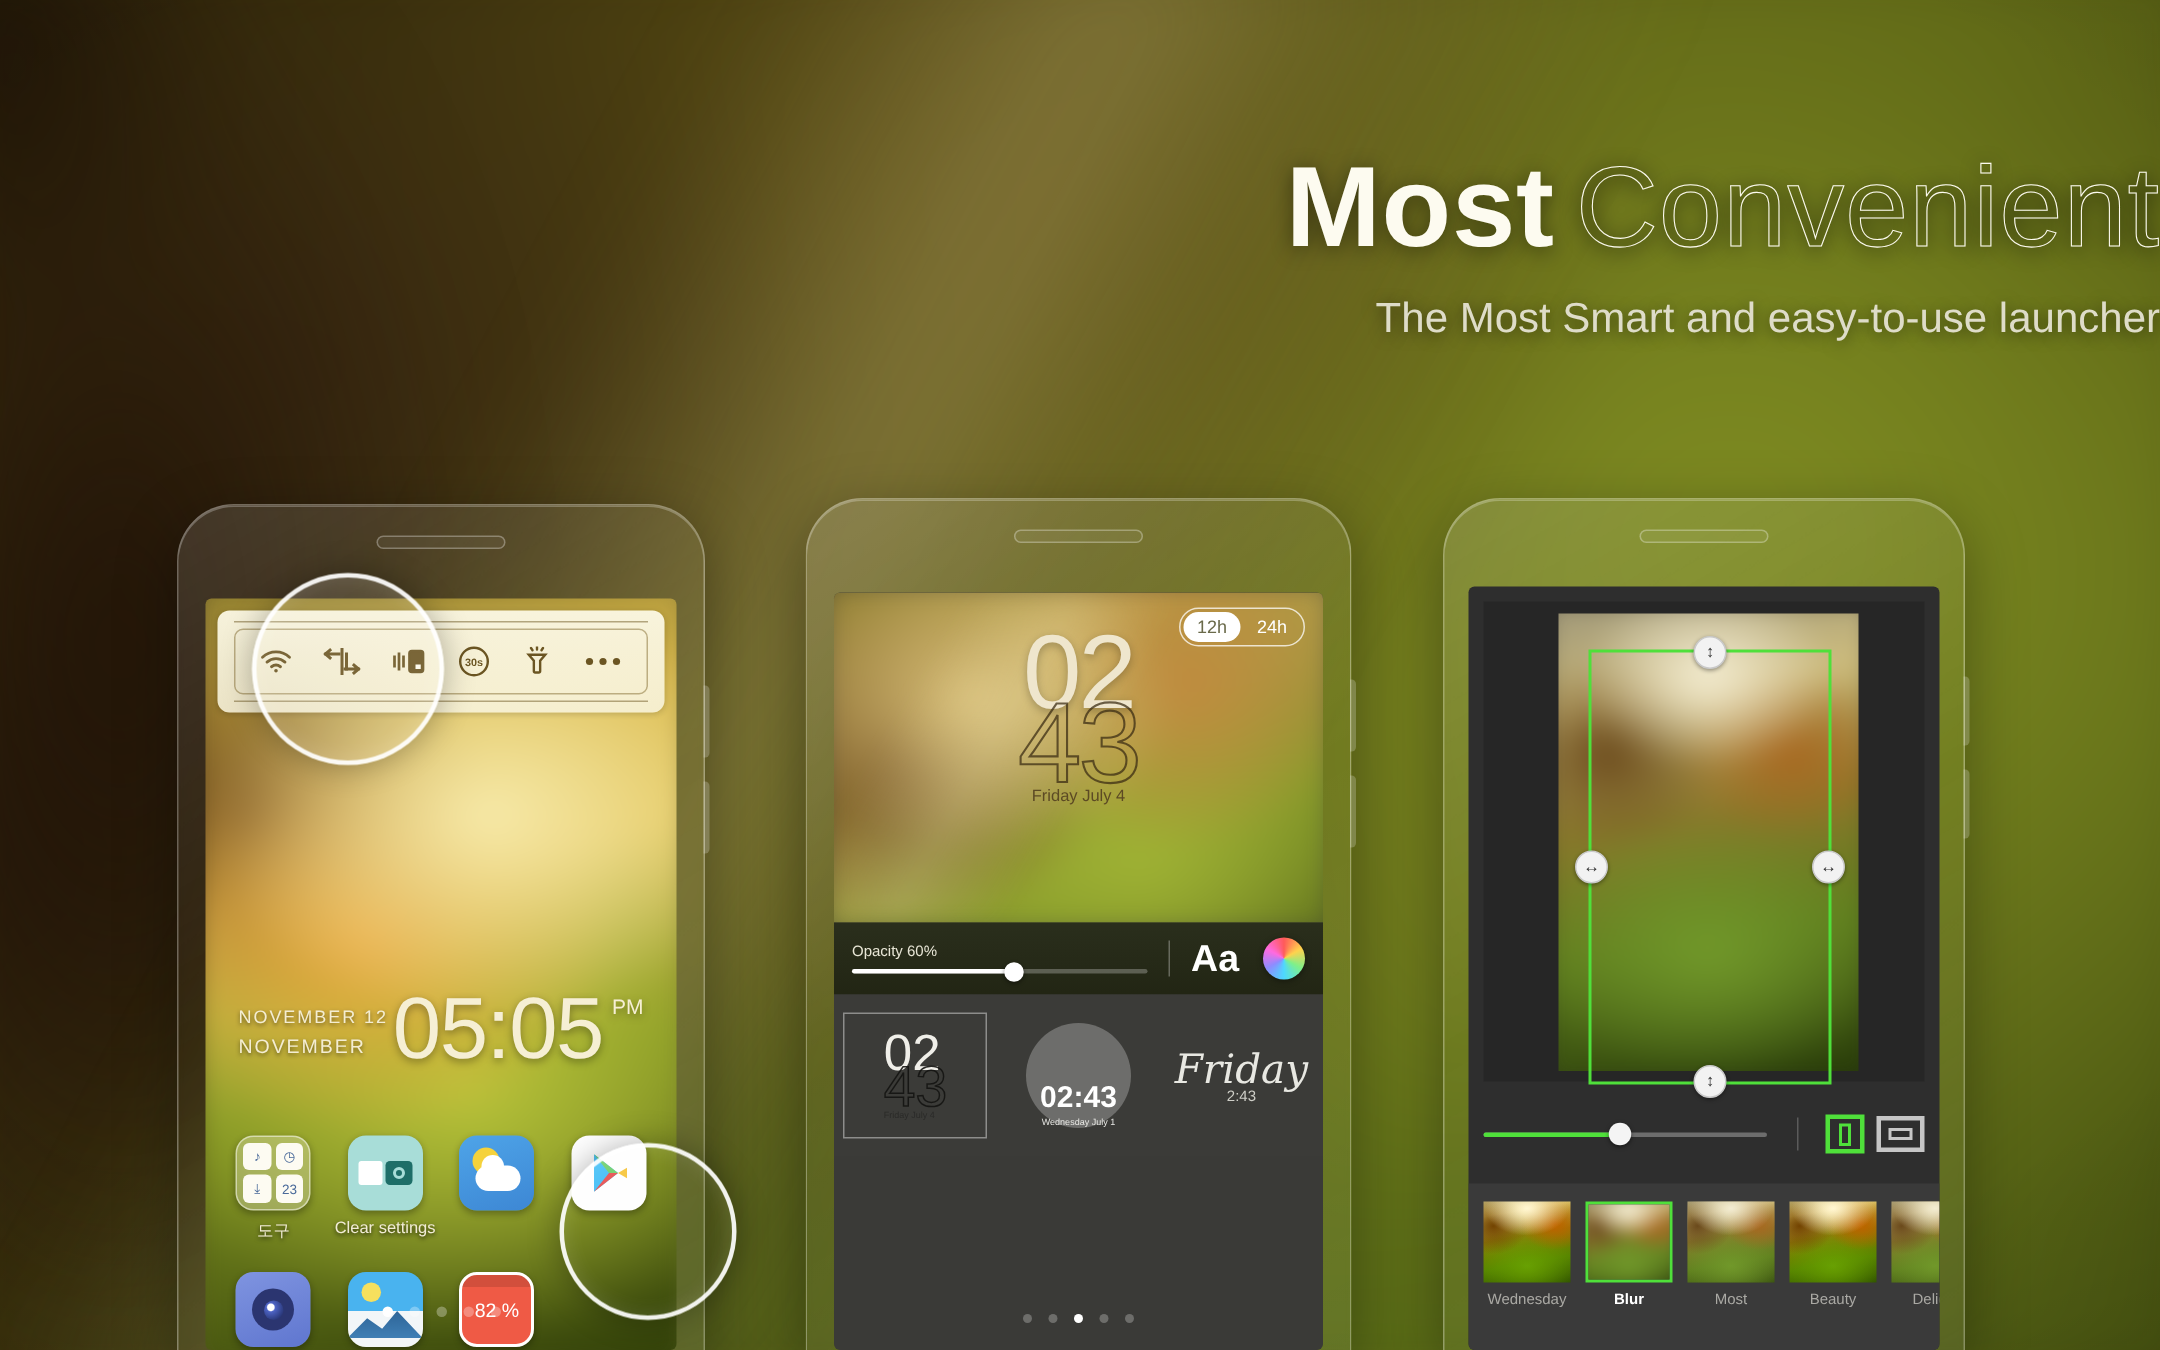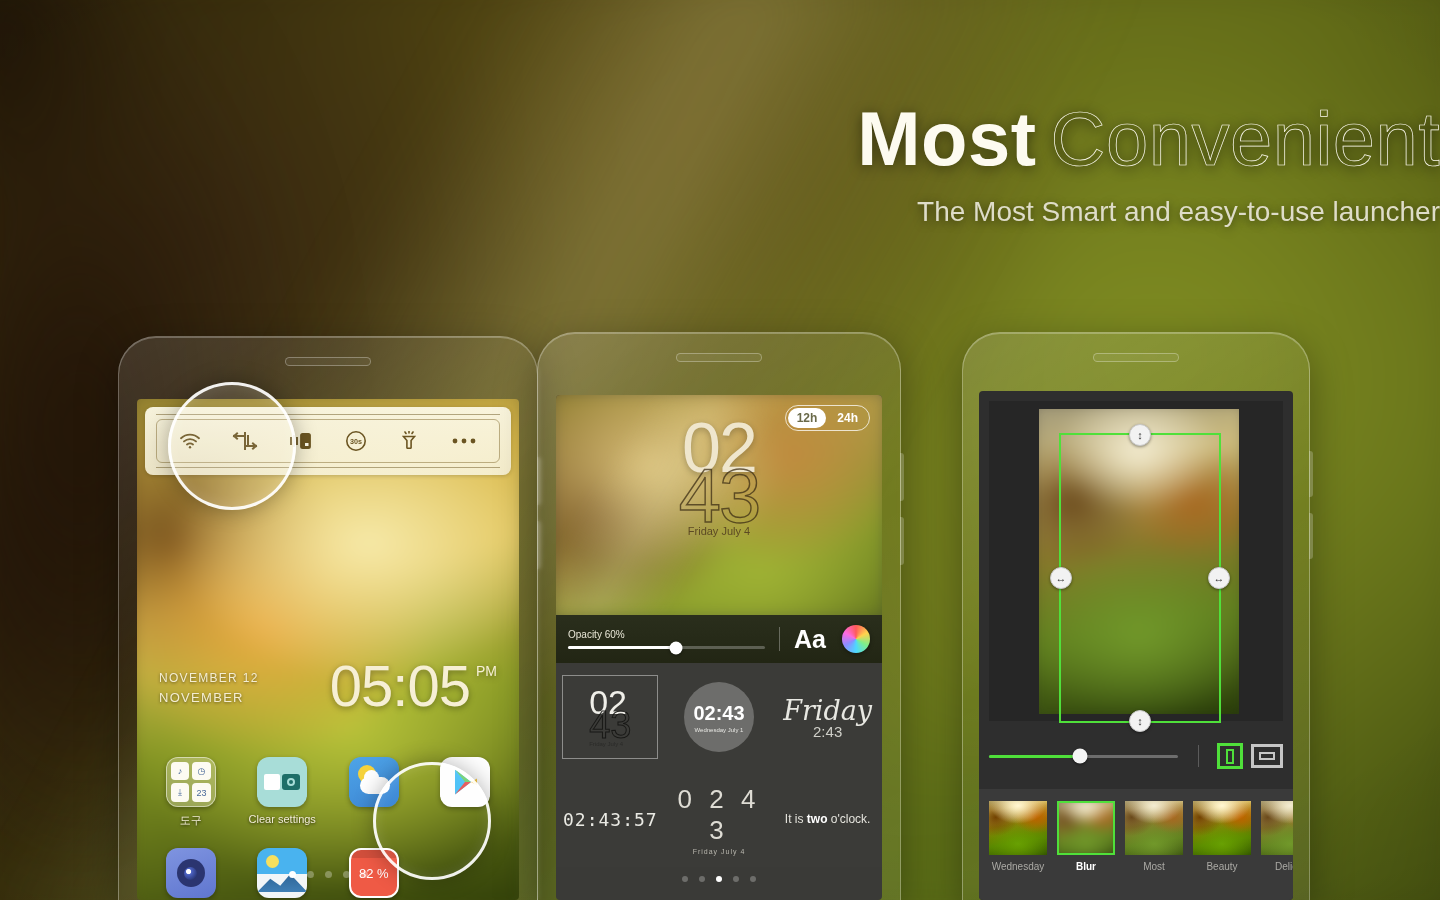--- a/index.html
+++ b/index.html
@@ -82,21 +82,21 @@
   .side-btn {
     position:absolute; right:-4px; width:4px; border-radius:0 3px 3px 0;
     background:rgba(255,255,255,0.22);
   }
   .screen {
     position:absolute; overflow:hidden;
     border-radius:4px;
   }
 
   
-  #phone1 { left:118px; top:336px; width:420px; height:564px; }
+  #phone1 { left:118px; top:336px; width:352px; height:564px; }
   #screen1 { left:18px; top:62px; right:18px; bottom:0; }
   .wall1 {
     position:absolute; inset:0;
     background:
       radial-gradient(ellipse 280px 200px at 60% 30%, #f6e9a8 0%, rgba(246,233,168,0) 66%),
       radial-gradient(ellipse 240px 190px at 35% 45%, #e9a83e 0%, rgba(233,168,62,0) 68%),
       radial-gradient(ellipse 220px 180px at 12% 30%, #6d4a1b 0%, rgba(109,74,27,0) 70%),
       radial-gradient(ellipse 300px 230px at 55% 64%, #b8c43a 0%, rgba(184,196,58,0) 70%),
       linear-gradient(168deg, #8a7a2c 0%, #d8b74a 22%, #e0c254 38%, #7e9021 62%, #2e3c08 100%);
     filter:blur(9px); transform:scale(1.06);
@@ -204,21 +204,21 @@
   .wall2-hl {
     position:absolute; inset:0;
     background:linear-gradient(120deg, rgba(0,0,0,0) 20%, rgba(255,248,200,0.22) 36%, rgba(0,0,0,0) 52%);
     filter:blur(8px);
   }
   .hr-toggle {
     position:absolute; right:12px; top:10px; height:26px; display:flex; align-items:center;
     border:1px solid rgba(255,255,255,0.75); border-radius:14px; padding:2px; gap:2px;
   }
   .hr-toggle div { padding:0 9px; height:20px; border-radius:11px; display:flex; align-items:center;
-                   font-size:12px; color:#fff; font-weight:bold; }
+                   font-size:12px; color:#fff; font-weight:normal; }
   .hr-toggle div.on { background:#fff; color:#6a6a4a; }
   .lock-clock { position:absolute; left:0; right:0; top:22px; text-align:center; }
   .lc-hh { font-size:70px; line-height:62px; color:#efe6cd; font-weight:300; letter-spacing:-2px;
            text-shadow:0 2px 6px rgba(0,0,0,0.25); }
   .lc-mm { font-size:76px; line-height:66px; font-weight:300; letter-spacing:-2px;
            -webkit-text-stroke:1.4px rgba(60,45,20,0.75); color:transparent; margin-top:-16px; }
   .lc-dt { font-size:11px; color:#5c4a24; margin-top:-4px; }
 
   .opacity-bar {
     position:absolute; left:0; right:0; top:220px; height:48px;
@@ -245,26 +245,26 @@
   #srow1 { top:268px; height:108px; }
   #srow2 { top:376px; height:96px; background:#3b3b38; }
   .st-card { width:96px; height:84px; display:flex; align-items:center; justify-content:center;
              flex-direction:column; position:relative; }
   .st-card.sel { border:1px solid rgba(255,255,255,0.42); }
   .sv-a .h { font-size:34px; line-height:28px; color:#f0efe9; font-weight:300; }
   .sv-a .m { font-size:38px; line-height:30px; font-weight:300; margin-top:-6px;
              -webkit-text-stroke:1px rgba(20,20,18,0.9); color:transparent; }
   .sv-a .d { font-size:6px; color:#2a2a28; margin-top:1px; }
   .sv-b { width:70px; height:70px; border-radius:50%; background:rgba(255,255,255,0.26);
-          display:flex; flex-direction:column; align-items:center; justify-content:center; }
+          display:flex; flex-direction:column; align-items:center; justify-content:flex-end; }
   .sv-b .h { font-size:20px; color:#fff; font-weight:bold; }
   .sv-b .d { font-size:6px; color:#e7e7e3; margin-top:2px; }
   .sv-c { text-align:center; }
   .sv-c .h { font-family:"DejaVu Serif", serif; font-style:italic; font-size:27px; color:#e8e8e2; }
-  .sv-c .d { font-size:15px; color:#cfcfc8; margin-top:-3px; }
+  .sv-c .d { font-size:10px; color:#cfcfc8; margin-top:-3px; }
   .sv-d { font-family:"DejaVu Sans Mono", monospace; font-size:18px; letter-spacing:1px;
           color:#e9e9e3; }
   .sv-e { text-align:center; }
   .sv-e .h { font-size:26px; color:#dedcd4; font-weight:300; letter-spacing:5px; }
   .sv-e .d { font-size:7px; color:#b9b7ae; letter-spacing:1px; margin-top:2px; }
   .sv-f { font-size:12px; color:#e4e3dc; }
   .sv-f b { color:#fff; }
   #dots2 { bottom:18px; }
   #dots2 i { width:6px; height:6px; background:rgba(255,255,255,0.26); }
   #dots2 i.on { background:#fff; }
@@ -533,36 +533,20 @@
         </div>
       </div>
       <div class="st-card">
         <div class="sv-c">
           <div class="h">Friday</div>
           <div class="d">2:43</div>
         </div>
       </div>
     </div>
 
-    <div class="style-row" id="srow2">
-      <div class="st-card">
-        <div class="sv-d">02:43:57</div>
-      </div>
-      <div class="st-card">
-        <div class="sv-e">
-          <div class="h">0 2 4 3</div>
-          <div class="d">Friday July 4</div>
-        </div>
-      </div>
-      <div class="st-card">
-        <div class="sv-f">
-          <span>It is </span><b>two</b><span> o'clock.</span>
-        </div>
-      </div>
-    </div>
 
     <div class="dots" id="dots2">
       <i></i>
         <i></i>
         <i class="on"></i>
         <i></i>
         <i></i>
     </div>
   </div>
 </div>

